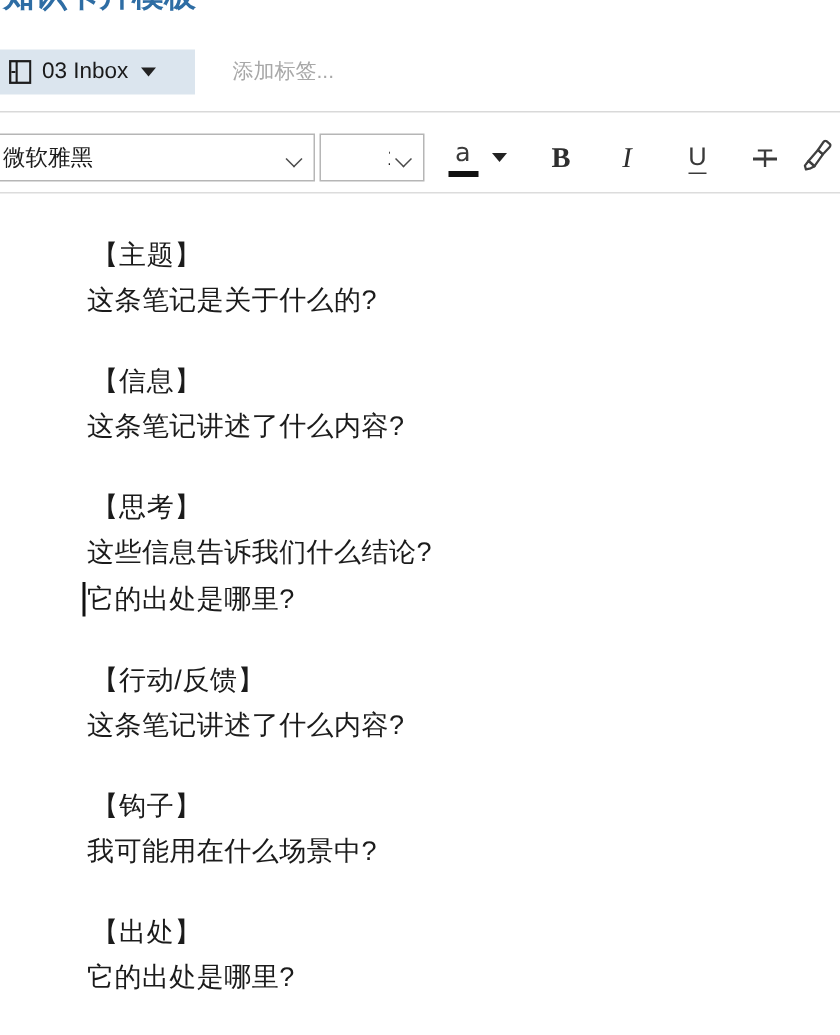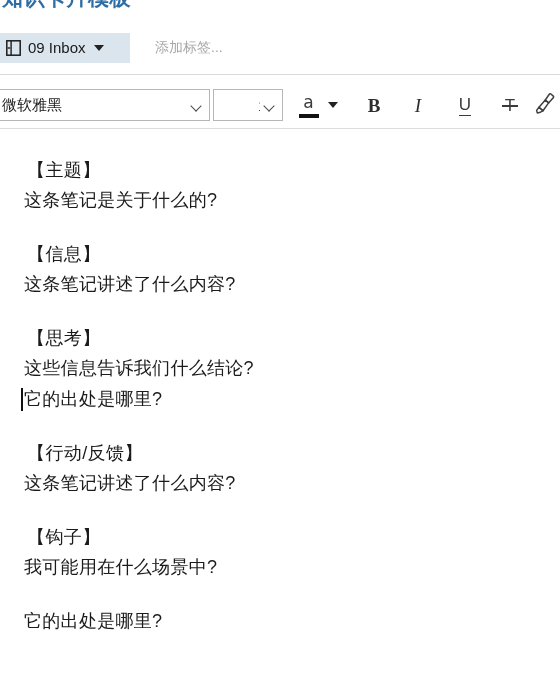--- a/index.html
+++ b/index.html
@@ -208,21 +208,21 @@
     background: #dcdcdc;
   }
 
   
   .note-body {
     position: absolute;
     left: 0; top: 136px;
     width: 560px;
     height: 554px;
     overflow: hidden;
-    padding-left: 24px;
+    padding-left: 58px;
   }
   .blk { margin-bottom: 23px; }
   .blk:first-child { margin-top: 19px; }
   .head-line {
     font-size: 18px;
     color: #1b1b1b;
     line-height: 30px;
     letter-spacing: 0.4px;
     margin-left: 3px;
     white-space: nowrap;
@@ -254,21 +254,21 @@
 
   <div class="meta-row">
     <div class="notebook-chip">
       <span class="book-icon">
         <svg width="15" height="16" viewBox="0 0 15 16">
           <rect x="0.8" y="0.8" width="13.4" height="14.4" fill="none" stroke="#1d1d1d" stroke-width="1.5"></rect>
           <line x1="5.1" y1="0.8" x2="5.1" y2="15.2" stroke="#1d1d1d" stroke-width="1.4"></line>
           <line x1="1.6" y1="8" x2="4.3" y2="8" stroke="#1d1d1d" stroke-width="1.4"></line>
         </svg>
       </span>
-      <span class="notebook-label">09 Inbox</span>
+      <span class="notebook-label">03 Inbox</span>
       <span class="caret-down"></span>
     </div>
     <div class="tag-placeholder">添加标签...</div>
   </div>
 
   <div class="divider-top"></div>
 
   <div class="toolbar">
 
     <div class="select-box font-family-box">
@@ -344,17 +344,18 @@
       <div class="head-line">【行动/反馈】</div>
       <div class="body-line">这条笔记讲述了什么内容?</div>
     </div>
 
     <div class="blk">
       <div class="head-line">【钩子】</div>
       <div class="body-line">我可能用在什么场景中?</div>
     </div>
 
     <div class="blk">
+      <div class="head-line">【出处】</div>
       <div class="body-line">它的出处是哪里?</div>
     </div>
 
   </div>
 </div>
 
 </body></html>

